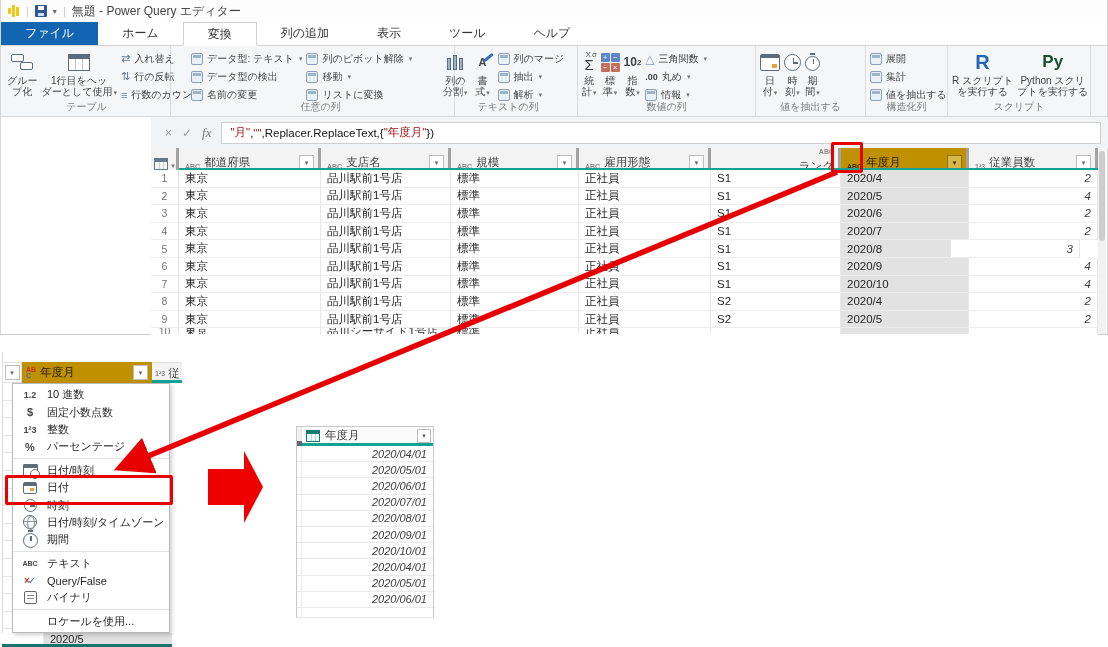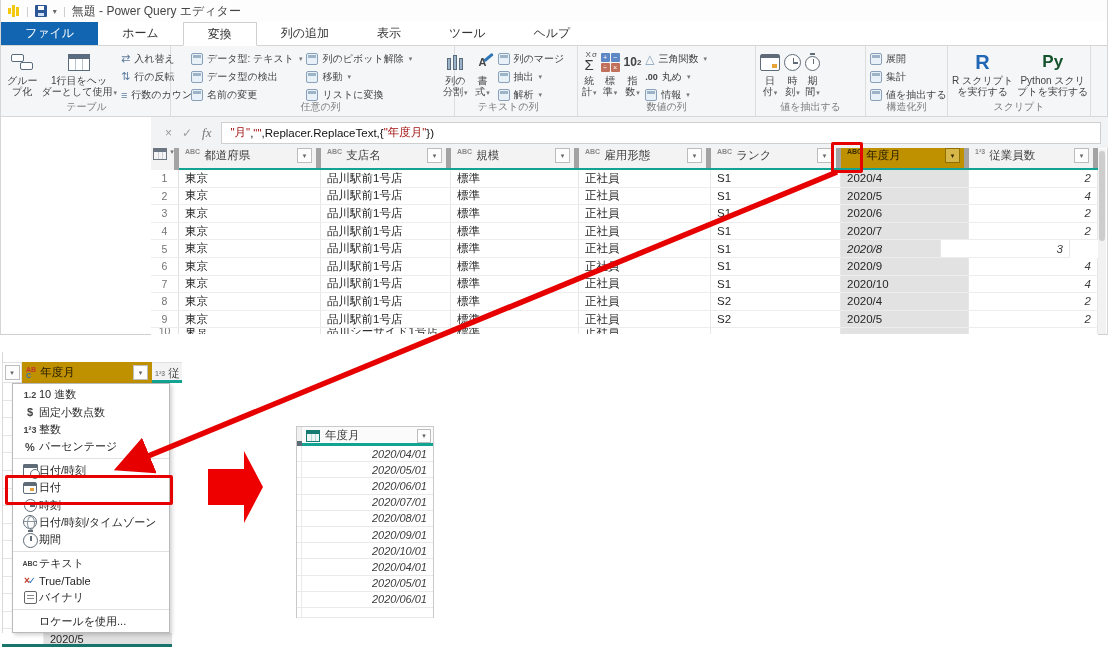--- a/index.html
+++ b/index.html
@@ -105,21 +105,21 @@
   
   #qpanel { position:absolute; left:0; top:117px; width:150px; height:218px; background:#fff; border-right:1px solid #cfcfcf; }
   #qhead { display:flex; align-items:center; justify-content:space-between; padding:8px 8px 6px 8px; font-size:12px; color:#333; }
   #qhead .coll { color:#666; font-size:11px; cursor:default; }
   .qitem { display:flex; align-items:center; gap:6px; height:20px; padding-left:10px; font-size:11.5px; color:#333; cursor:default; }
   .qitem.sel { background:#d9d9d9; border-left:3px solid #d8a200; padding-left:7px; }
 
   
   #dtable { position:absolute; left:150px; top:148px; width:947px; height:187px; background:#fff; overflow:hidden; }
   .hrow { position:absolute; left:0; top:0; height:22px; display:flex; }
-  .hcell { position:relative; height:22px; background:#f3f3f3; border-right:5px solid #a3a3a3; display:flex; align-items:flex-start;
+  .hcell { position:relative; height:22px; background:#f3f3f3; border-right:3px solid #a3a3a3; display:flex; align-items:flex-end;
            gap:4px; padding:0 4px 0 6px; font-size:11.5px; color:#404040; }
   .hcell .tmark { font-size:7px; color:#8a8a8a; font-weight:bold; line-height:7px; }
   .hcell.sel { background:#bf9000; color:#221a00; }
   .hcell.sel .tmark { color:#3a2d00; }
   .hcell .flex { flex:1; }
   .filter { width:15px; height:15px; border:1px solid #bdbdbd; background:#fdfdfd; color:#666; font-size:7px;
             display:flex; align-items:center; justify-content:center; flex:none; cursor:default; }
   .hcell.sel .filter { border-color:#8f6f00; background:#d7b64a; color:#332800; }
   .corner { justify-content:center; gap:2px; }
   .tealline { position:absolute; left:0; top:19.5px; height:2.5px; background:#12a393; }
@@ -141,21 +141,21 @@
   .fh-gold { width:130px; background:#bf9000; display:flex; align-items:center; gap:4px; padding:0 4px; font-size:11.5px; color:#221a00; }
   .fh-gold .abc b { font-size:7px; font-weight:bold; color:#c0392b; line-height:7px; }
   .fh-gold .abc i { font-size:7px; font-style:normal; font-weight:bold; color:#2e75b6; }
   .fh-part { width:30px; background:#f3f3f3; border-top:1px solid #e0e0e0; display:flex; align-items:center; gap:3px;
              padding-left:3px; font-size:11.5px; color:#404040; overflow:hidden; position:relative; }
   .fh-part .tmark { font-size:7px; color:#8a8a8a; font-weight:bold; }
   #fh-teal { position:absolute; left:152px; top:380px; width:30px; height:2.5px; background:#12a393; }
 
   #tmenu { position:absolute; left:12px; top:383px; width:158px; height:250px; background:#fff; border:1px solid #b9b9b9;
            box-shadow:2px 2px 4px rgba(0,0,0,0.18); padding:2px 0; display:flex; flex-direction:column; z-index:5; }
-  .tm-item { height:17.7px; display:flex; align-items:center; gap:0; padding-left:8px; font-size:11px; color:#262626; cursor:default; }
+  .tm-item { height:17.7px; display:flex; align-items:center; gap:8px; padding-left:8px; font-size:11px; color:#262626; cursor:default; }
   .tm-item .tm-ic { width:18px; display:flex; justify-content:center; }
   .tm-sep { height:6px; display:flex; align-items:center; }
   .tm-sep::after { content:""; display:block; width:100%; height:1px; background:#e1e1e1; }
   .tm-ic .ic-dec, .tm-ic .ic-int { font-size:9px; font-weight:bold; color:#444; }
   .tm-ic .ic-dollar, .tm-ic .ic-pct { font-size:11px; font-weight:bold; color:#444; }
 
   
   #under-row { position:absolute; left:2px; top:633px; width:170px; height:11px; background:#fff; display:flex; }
   #under-row .w { width:42px; border-right:1px solid #ececec; }
   #under-row .g { flex:1; background:#e0e0e0; font-size:11px; color:#262626; padding-left:6px; overflow:hidden; }
@@ -468,21 +468,21 @@
           <div class="hcell" style="width: 128px;">
             <span class="tmark">ABC</span>
             <span class="flex">規模</span>
             <span class="filter">▾</span>
           </div>
           <div class="hcell" style="width: 132px;">
             <span class="tmark">ABC</span>
             <span class="flex">雇用形態</span>
             <span class="filter">▾</span>
           </div>
-          <div class="hcell" style="width: 130px;">
+          <div class="hcell" style="width: 130px; flex-direction: column;">
             <span class="tmark">ABC</span>
             <span class="flex">ランク</span>
             <span class="filter">▾</span>
           </div>
           <div class="hcell sel" style="width: 128px;">
             <span class="tmark">ABC</span>
             <span class="flex">年度月</span>
             <span class="filter">▾</span>
           </div>
           <div class="hcell" style="width: 129px;">
@@ -532,21 +532,21 @@
           <div class="dcell selcol" style="width: 128px;">2020/7</div>
           <div class="dcell num" style="width: 129px;">2</div>
         </div>
         <div class="drow" style="top: 92.4px;">
           <div class="dcell rn" style="width: 28px;">5</div>
           <div class="dcell" style="width: 142px;">東京</div>
           <div class="dcell" style="width: 130px;">品川駅前1号店</div>
           <div class="dcell" style="width: 128px;">標準</div>
           <div class="dcell" style="width: 132px;">正社員</div>
           <div class="dcell" style="width: 130px;">S1</div>
-          <div class="dcell selcol" style="width: 100px; font-style: italic;">2020/8</div>
+          <div class="dcell selcol" style="width: 110px;">2020/8</div>
           <div class="dcell num" style="width: 129px;">3</div>
         </div>
         <div class="drow" style="top: 110px;">
           <div class="dcell rn" style="width: 28px;">6</div>
           <div class="dcell" style="width: 142px;">東京</div>
           <div class="dcell" style="width: 130px;">品川駅前1号店</div>
           <div class="dcell" style="width: 128px;">標準</div>
           <div class="dcell" style="width: 132px;">正社員</div>
           <div class="dcell" style="width: 130px;">S1</div>
           <div class="dcell selcol" style="width: 128px;">2020/9</div>
@@ -683,21 +683,21 @@
         </div>
         <span>テキスト</span>
       </div>
       <div class="tm-item">
         <div class="tm-ic">
           <span class="ic ic-tf">
             <span class="x">×</span>
             <span class="v">✓</span>
           </span>
         </div>
-        <span>True/Table</span>
+        <span>Query/False</span>
       </div>
       <div class="tm-item">
         <div class="tm-ic">
           <span class="ic ic-binary"></span>
         </div>
         <span>バイナリ</span>
       </div>
       <div class="tm-sep"></div>
       <div class="tm-item">
         <div class="tm-ic">

